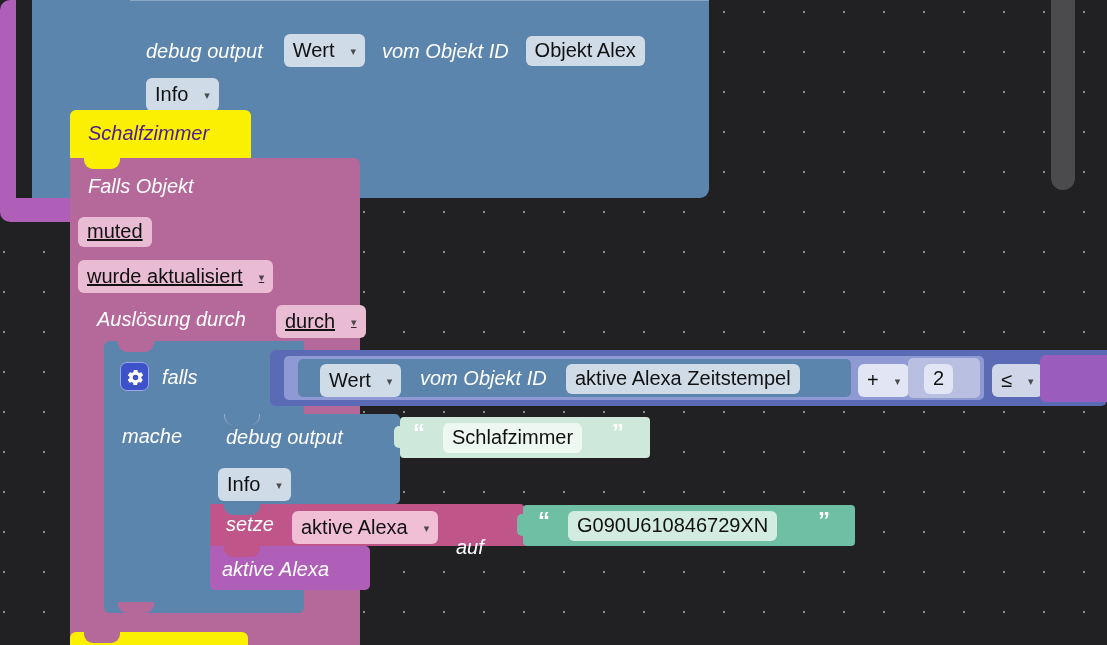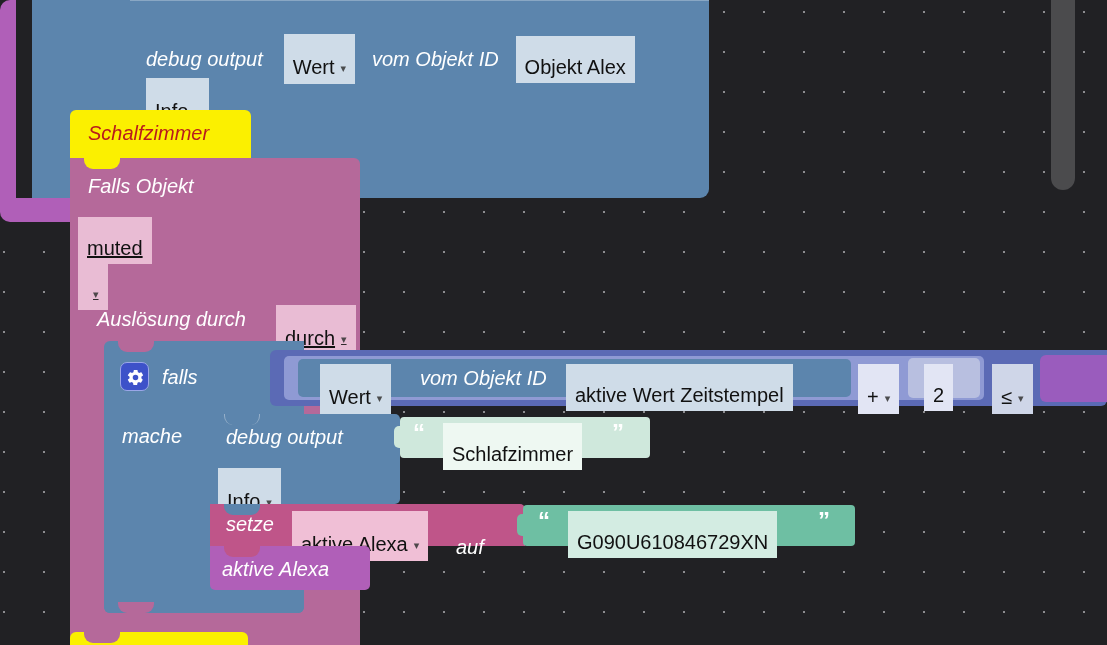--- a/index.html
+++ b/index.html
@@ -18,35 +18,36 @@
       radial-gradient(circle at 1px 1px, #8d8d90 1.1px, transparent 1.3px);
     background-size:40px 40px;
     background-position:3px 11px;
     overflow:hidden;
   }
   .blk{position:absolute;box-sizing:border-box;}
 
   
   .fld{
     display:inline-flex;align-items:center;
-    border-radius:0;
-    padding:18px 9px 3px 9px;
+    border-radius:6px;
+    padding:1px 9px 3px 9px;
     font-size:20px;line-height:26px;
     color:#111;
     white-space:nowrap;
     vertical-align:middle;
+    gap:10px;
   }
   .fld .caret{
     font-size:11px;margin-left:6px;margin-top:3px;opacity:.85;color:#333;
   }
   .lbl{
     color:#ffffff;font-size:20px;line-height:26px;white-space:nowrap;
     vertical-align:middle;display:inline-block;font-style:italic;
   }
-  .lbl.dark{color:#b91c1c;}
+  .lbl.dark{color:#4c1d95;}
   .c-trig-f    {background:#e9bcd4;text-decoration:underline;}
   .c-ctrl-f    {background:#cfdce8;}
   .c-logic-f   {background:#cfd6e8;}
   .c-math-f    {background:#e2e5f4;}
   .c-set-f     {background:#f0bfd6;}
   .c-text-f    {background:#d3ece2;}
   .c-textpale-f{background:#eef8f2;}
 
   
   #vscroll{
@@ -256,20 +257,21 @@
   <div class="blk" id="trig-l1">
     <span class="lbl">Falls Objekt</span>
   </div>
 
   <div class="blk" id="trig-f1">
     <span class="fld c-trig-f">muted</span>
   </div>
 
   <div class="blk" id="trig-f2">
     <span class="fld c-trig-f">
+      <span>wurde aktualisiert</span>
       <span class="caret">▾</span>
     </span>
   </div>
 
   <div class="blk" id="trig-l2">
     <span class="lbl">Auslösung durch</span>
   </div>
 
   <div class="blk" id="trig-f3">
     <span class="fld c-trig-f">
@@ -305,21 +307,21 @@
       <span>Wert</span>
       <span class="caret">▾</span>
     </span>
   </div>
 
   <div class="blk" id="cond-l-vom">
     <span class="lbl">vom Objekt ID</span>
   </div>
 
   <div class="blk" id="cond-f-obj">
-    <span class="fld c-ctrl-f">aktive Wert Zeitstempel</span>
+    <span class="fld c-ctrl-f">aktive Alexa Zeitstempel</span>
   </div>
 
   <div class="blk" id="cond-f-plus">
     <span class="fld c-math-f">
       <span>+</span>
       <span class="caret">▾</span>
     </span>
   </div>
 
   <div class="blk" id="cond-num-hold"></div>

